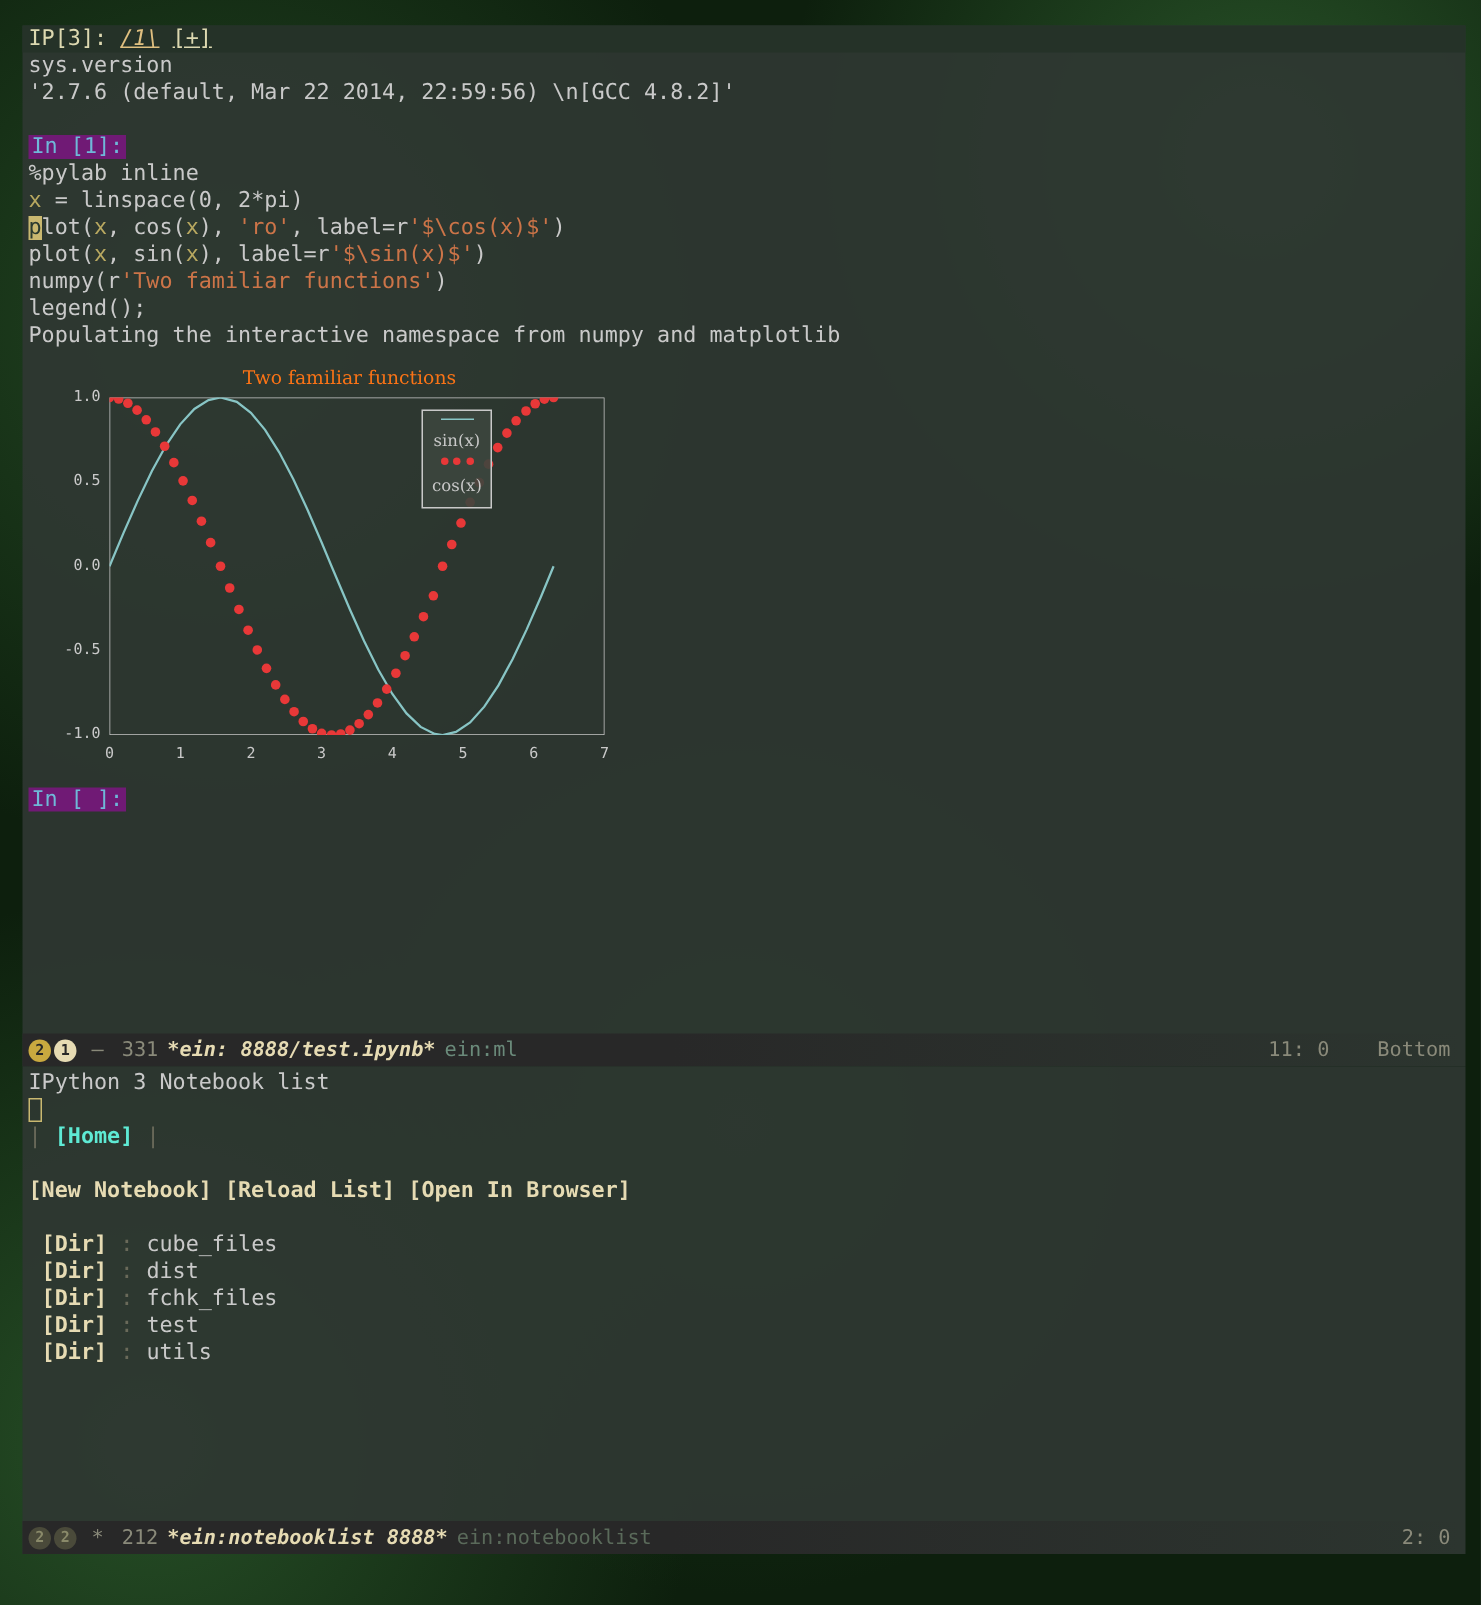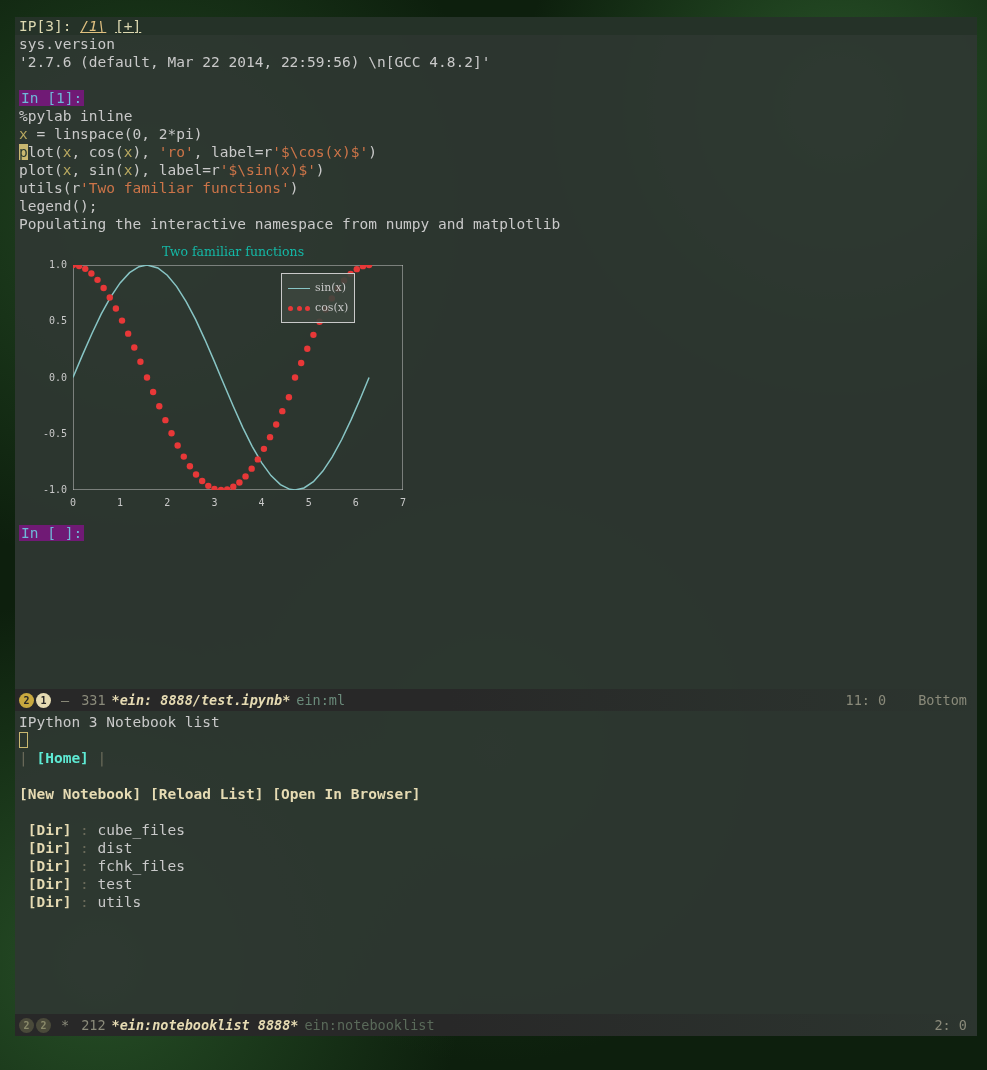--- a/index.html
+++ b/index.html
@@ -55,21 +55,21 @@
   .chart-area {
     margin: 10px 4px 6px 4px;
     width: 380px;
     height: 265px;
     position: relative;
   }
   .chart-title {
     text-align: center;
     font-family: "DejaVu Serif", serif;
     font-size: 12.5px;
-    color: #14b8a6;
+    color: #f97316;
     margin-left: 40px;
   }
   .chart-plot {
     position: absolute;
     left: 50px;
     top: 22px;
     width: 330px;
     height: 225px;
   }
   .y-ticks {
@@ -96,21 +96,21 @@
     position: absolute;
     right: 4px;
     top: 6px;
     background: rgba(60,70,62,0.9);
     border: 1px solid #c9c9c9;
     padding: 3px 6px;
     font-family: "DejaVu Serif", serif;
     font-size: 11px;
     color: #c9c9c9;
   }
-  .legend-row { display: flex; align-items: center; gap: 5px; margin: 2px 0;}
+  .legend-row { display: flex; align-items: center; gap: 5px; margin: 2px 0; flex-direction: column;}
   .legend-line { width: 22px; height: 0; border-top: 1.5px solid #88c5c5; }
   .legend-dots { width: 22px; display:flex; justify-content:space-between;}
   .legend-dot { width:5px; height:5px; border-radius:50%; background:#e83838;}
   .statusbar {
     position: absolute;
     bottom: 0; left: 0; right: 0;
     height: 22px;
     display: flex;
     align-items: center;
     font-size: 13.5px;
@@ -175,21 +175,21 @@
     <div>
       <span class="syn-var-x">x</span><span> = linspace(</span><span>0</span><span>, </span><span>2</span><span>*pi)</span>
     </div>
     <div>
       <span class="cursor-block">p</span><span>lot(</span><span class="syn-var-x">x</span><span>, cos(</span><span class="syn-var-x">x</span><span>), </span><span class="syn-string">'ro'</span><span>, label=r</span><span class="syn-string">'$\cos(x)$'</span><span>)</span>
     </div>
     <div>
       <span>plot(</span><span class="syn-var-x">x</span><span>, sin(</span><span class="syn-var-x">x</span><span>), label=r</span><span class="syn-string">'$\sin(x)$'</span><span>)</span>
     </div>
     <div>
-      <span>utils(r</span><span class="syn-string">'Two familiar functions'</span><span>)</span>
+      <span>numpy(r</span><span class="syn-string">'Two familiar functions'</span><span>)</span>
     </div>
     <div><span>legend();</span></div>
     <div><span class="output-text">Populating the interactive namespace from numpy and matplotlib</span></div>
 
     <div class="chart-area">
       <div class="chart-title">Two familiar functions</div>
       <div class="y-ticks">
         <span class="y-tick" style="top:0%">1.0</span>
         <span class="y-tick" style="top:25%">0.5</span>
         <span class="y-tick" style="top:50%">0.0</span>

